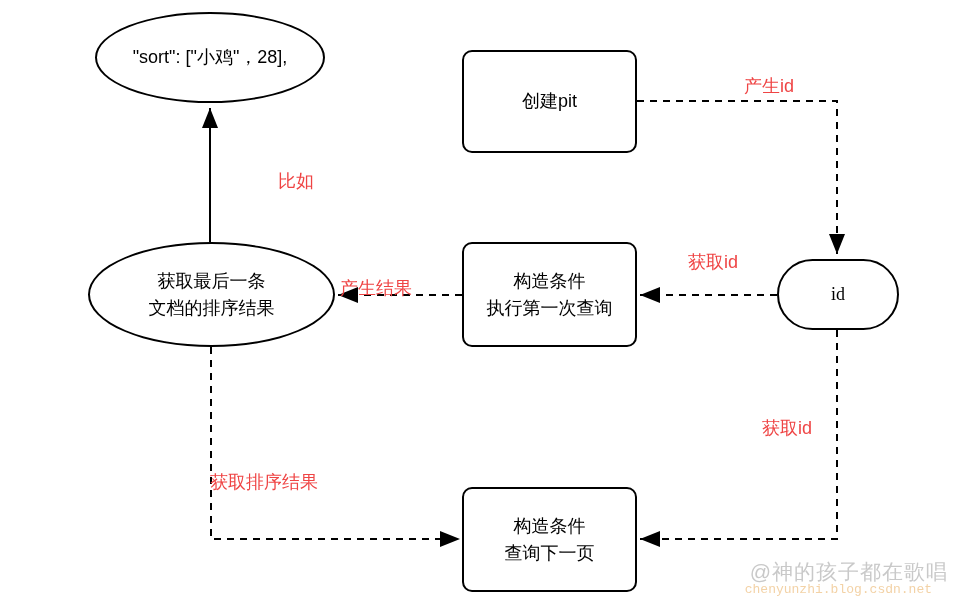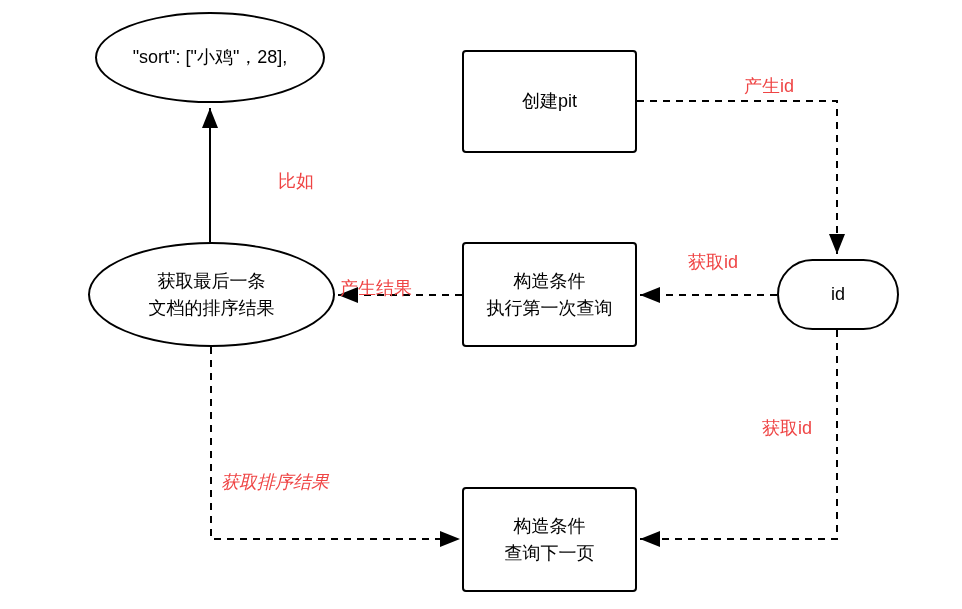--- a/index.html
+++ b/index.html
@@ -27,42 +27,42 @@
     display: flex;
     align-items: center;
     justify-content: center;
     text-align: center;
     font-size: 18px;
     color: #000000;
     line-height: 1.45;
     white-space: pre-line;
   }
 
-  .node.rect { border-radius: 4px; }
+  .node.rect { border-radius: 10px; }
   .node.ellipse { border-radius: 50%; }
-  .node.stadium { border-radius: 36px; }
+  .node.stadium { border-radius: 36px; font-family: Liberation Serif, serif; }
 
   #node-sort        { left: 95px;  top: 12px;  width: 230px; height: 91px; }
   #node-create-pit  { left: 462px; top: 50px;  width: 175px; height: 103px; }
   #node-first-query { left: 462px; top: 242px; width: 175px; height: 105px; }
   #node-last-sort   { left: 88px;  top: 242px; width: 247px; height: 105px; }
   #node-id          { left: 777px; top: 259px; width: 122px; height: 71px; }
   #node-next-page   { left: 462px; top: 487px; width: 175px; height: 105px; }
 
   .edge-label {
     position: absolute;
     font-size: 18px;
     color: #ef4444;
     white-space: nowrap;
   }
   #label-example         { left: 278px; top: 169px; text-align: center; }
   #label-produce-id      { left: 744px; top: 74px;  }
   #label-get-id-upper    { left: 688px; top: 250px; }
   #label-produce-result  { left: 340px; top: 246px; margin-top: 30px; }
-  #label-get-sort-result { left: 221px; top: 470px; font-style: italic; }
+  #label-get-sort-result { left: 210px; top: 470px; }
   #label-get-id-lower    { left: 762px; top: 416px; }
 
   .watermark {
     position: absolute;
     right: 14px;
     bottom: 12px;
     text-align: right;
     user-select: none;
     pointer-events: none;
   }
@@ -132,14 +132,18 @@
 查询下一页</span>
   </div>
 
   <div class="edge-label" id="label-example">比如</div>
   <div class="edge-label" id="label-produce-id">产生id</div>
   <div class="edge-label" id="label-get-id-upper">获取id</div>
   <div class="edge-label" id="label-produce-result">产生结果</div>
   <div class="edge-label" id="label-get-sort-result">获取排序结果</div>
   <div class="edge-label" id="label-get-id-lower">获取id</div>
 
+  <div class="watermark">
+    <div class="wm-line1">@神的孩子都在歌唱</div>
+    <div class="wm-line2">chenyunzhi.blog.csdn.net</div>
+  </div>
 
 </div>
 
 </body></html>

